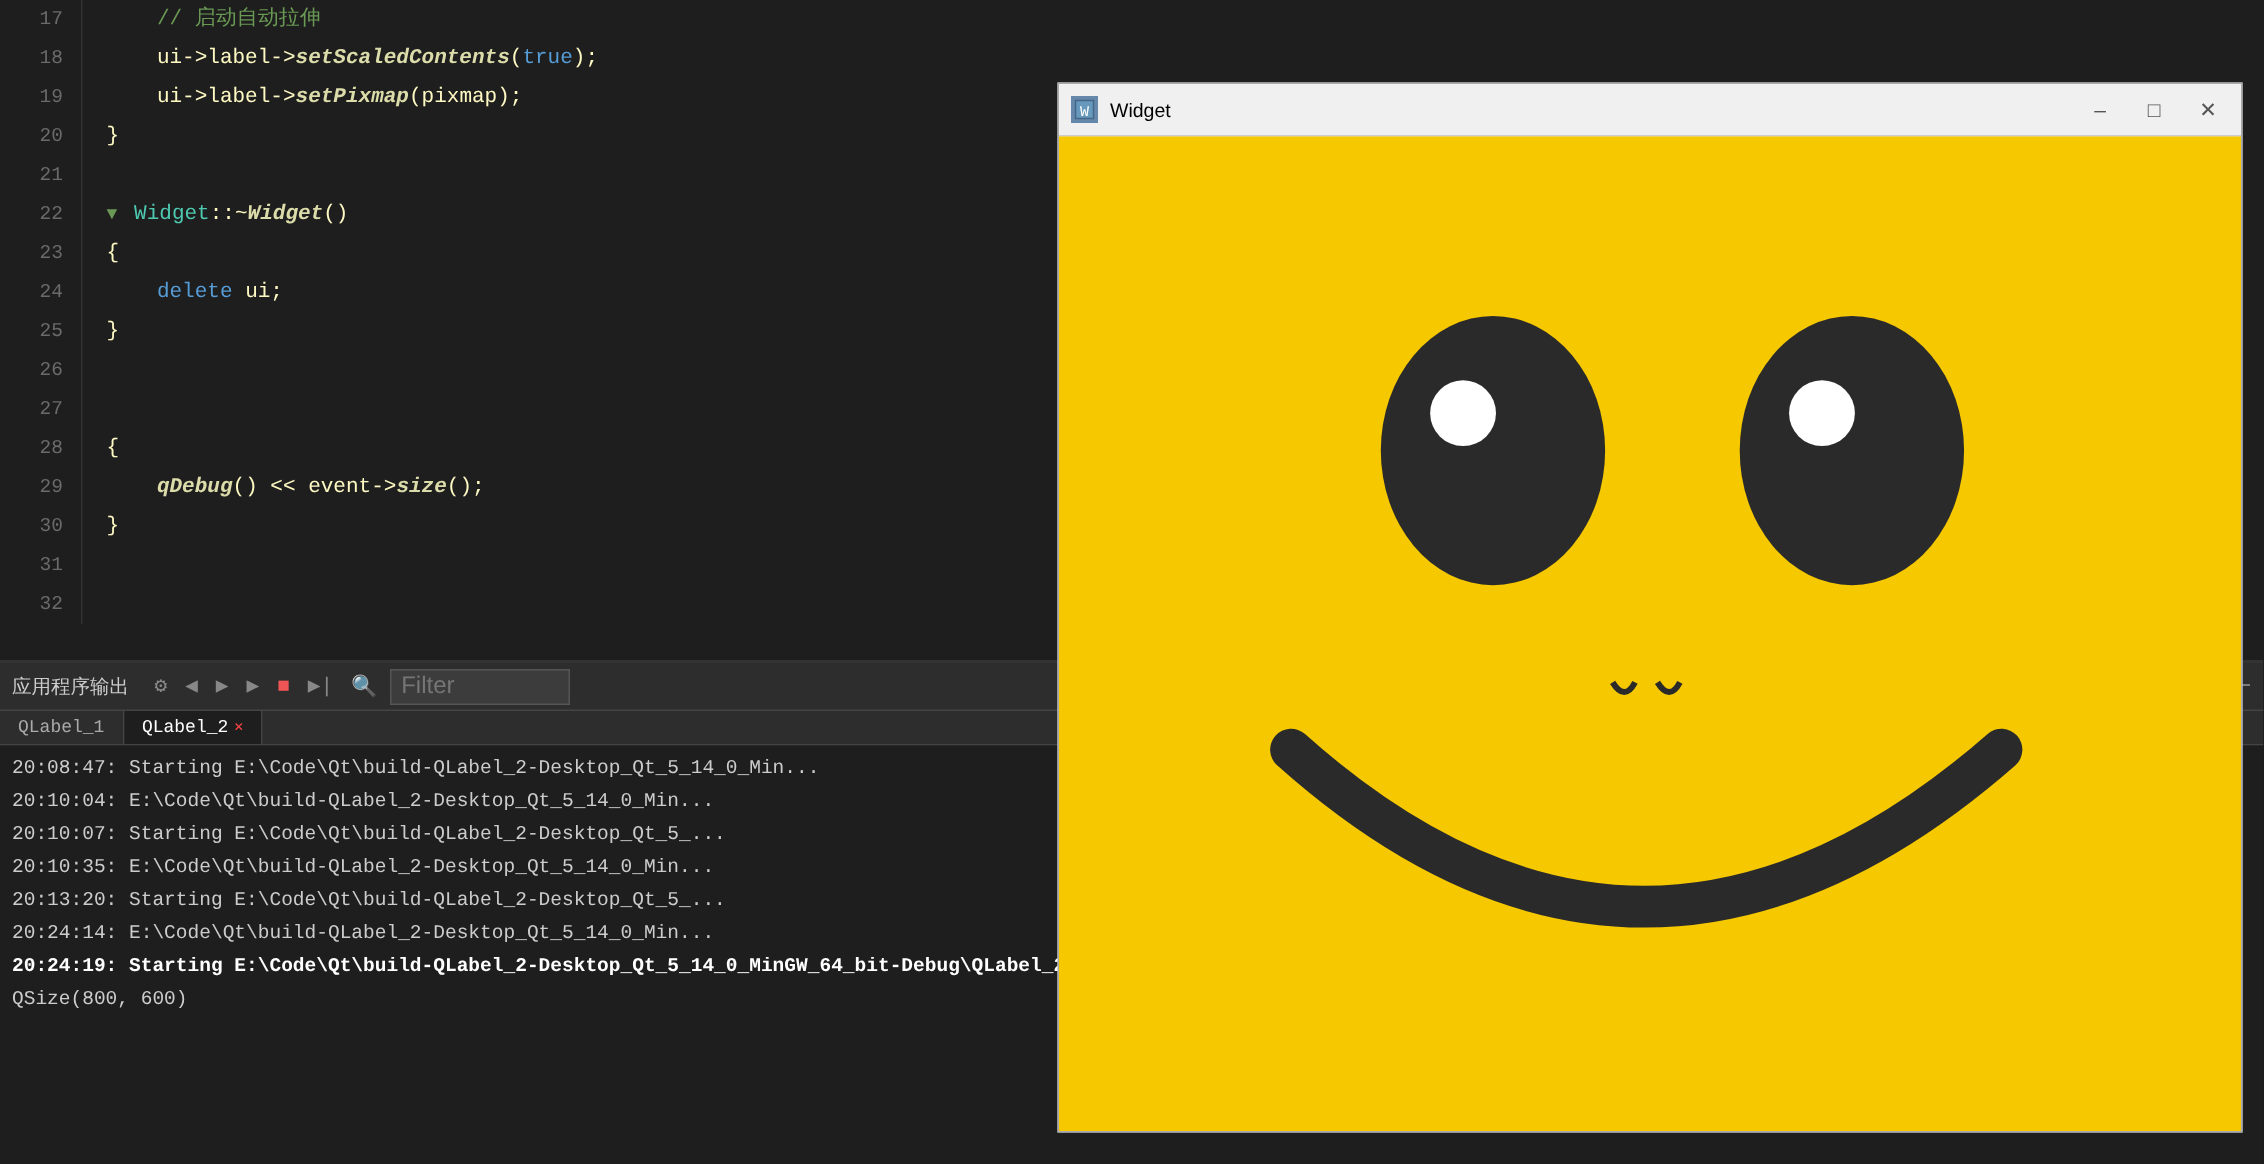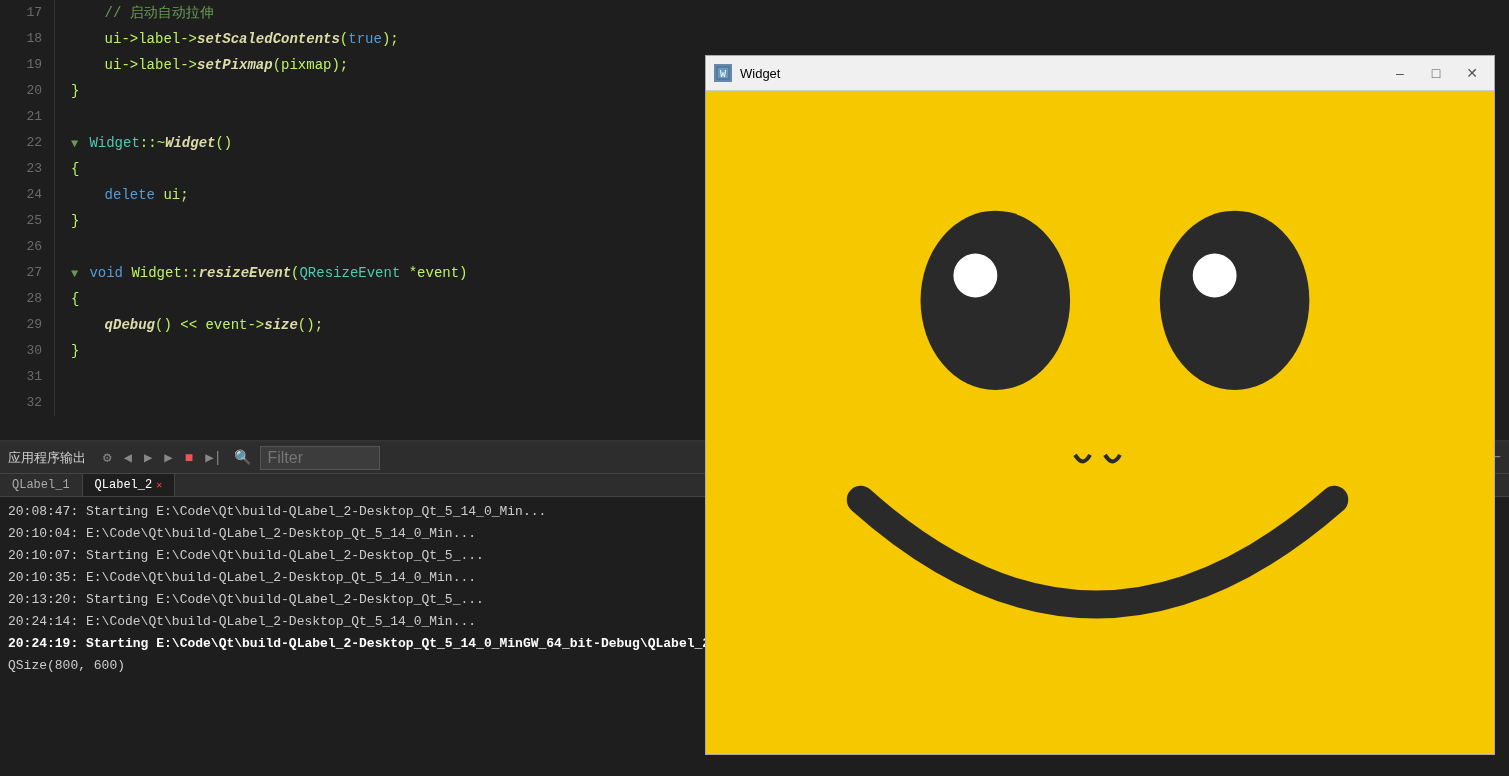--- a/index.html
+++ b/index.html
@@ -52,21 +52,21 @@
       white-space: pre;
       font-size: 14px;
     }
 
     
     .kw { color: #569cd6; }
     .fn { color: #dcdcaa; font-style: italic; font-weight: bold; }
     .cn { color: #4ec9b0; }
     .cm { color: #6a9955; }
     .fold { color: #6a9955; font-size: 12px; margin-right: 4px; }
-    .dark-txt { color: #bef264; }
+    .dark-txt { color: #fef9c3; }
     .bold-fn { color: #dcdcaa; font-weight: bold; font-style: italic; }
 
     
     .qt-window {
       position: absolute;
       top: 55px;
       left: 705px;
       width: 790px;
       height: 700px;
       background: #f0f0f0;
@@ -296,21 +296,20 @@
         <div class="code-line">
           <span class="line-num">25</span>
           <span class="line-content"><span class="dark-txt">}</span></span>
         </div>
         <div class="code-line">
           <span class="line-num">26</span>
           <span class="line-content"></span>
         </div>
         <div class="code-line">
           <span class="line-num">27</span>
-          <span class="line-content"><span class="fold">▼ </span><span class="kw">void</span><span class="dark-txt"> Widget::</span><span class="bold-fn">resizeEvent</span><span class="dark-txt">(</span><span class="cn">QResizeEvent</span><span class="dark-txt"> *event)</span></span>
         </div>
         <div class="code-line">
           <span class="line-num">28</span>
           <span class="line-content"><span class="dark-txt">{</span></span>
         </div>
         <div class="code-line">
           <span class="line-num">29</span>
           <span class="line-content"><span class="dark-txt">    </span><span class="fn">qDebug</span><span class="dark-txt">() &lt;&lt; event-&gt;</span><span class="fn">size</span><span class="dark-txt">();</span></span>
         </div>
         <div class="code-line">

